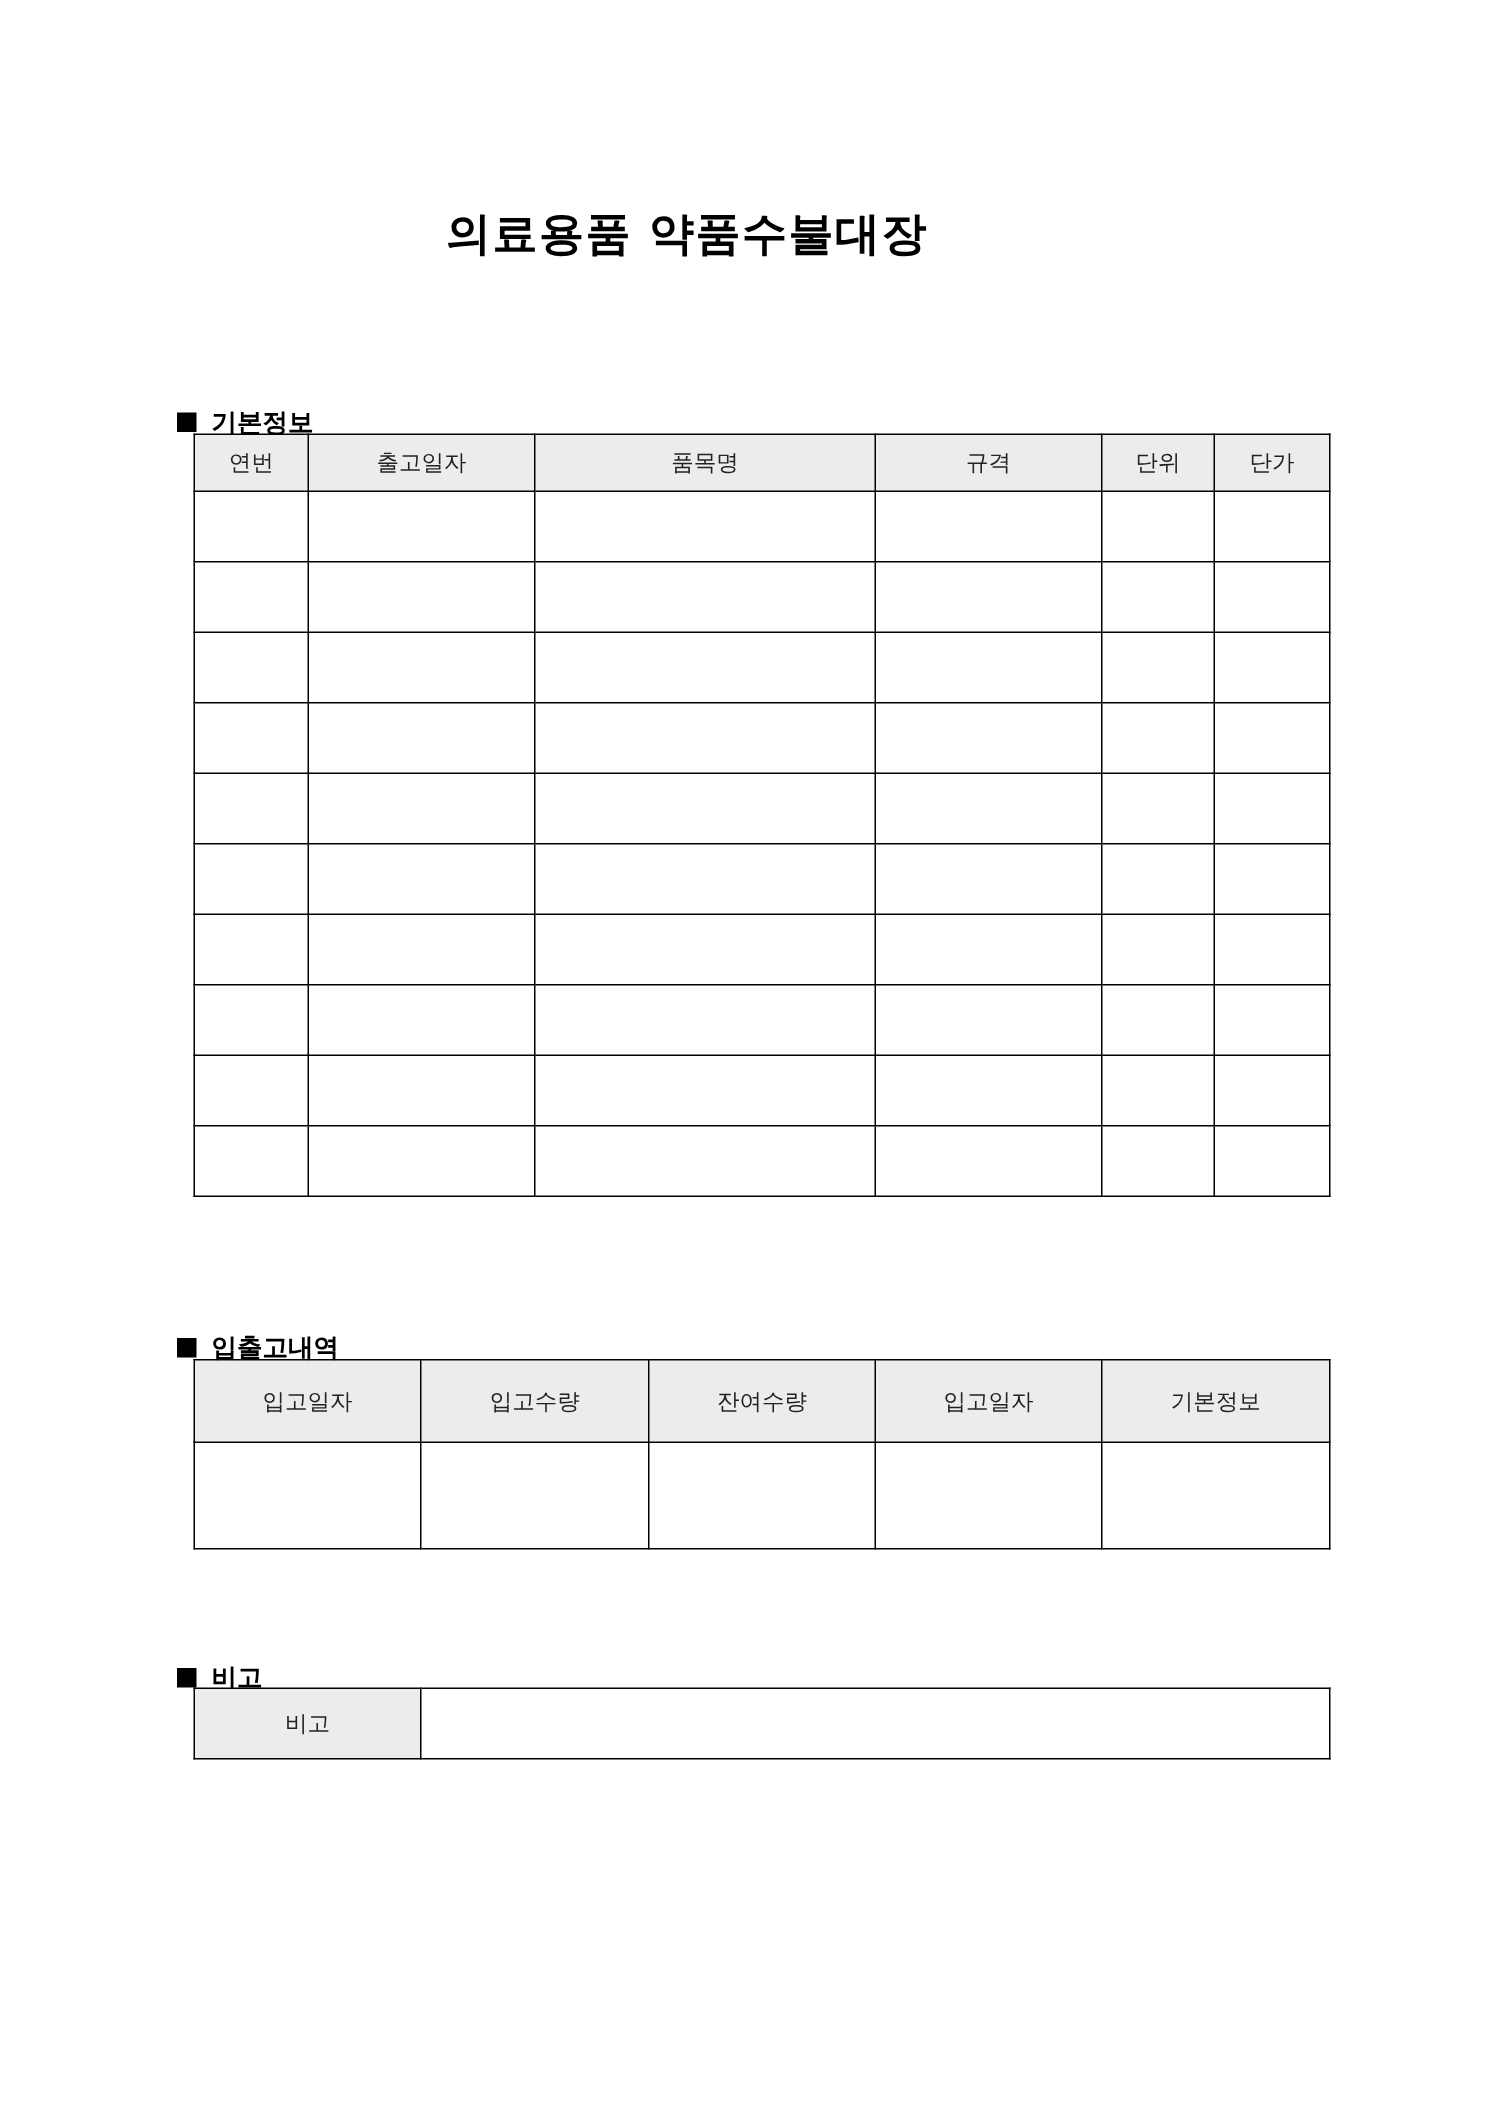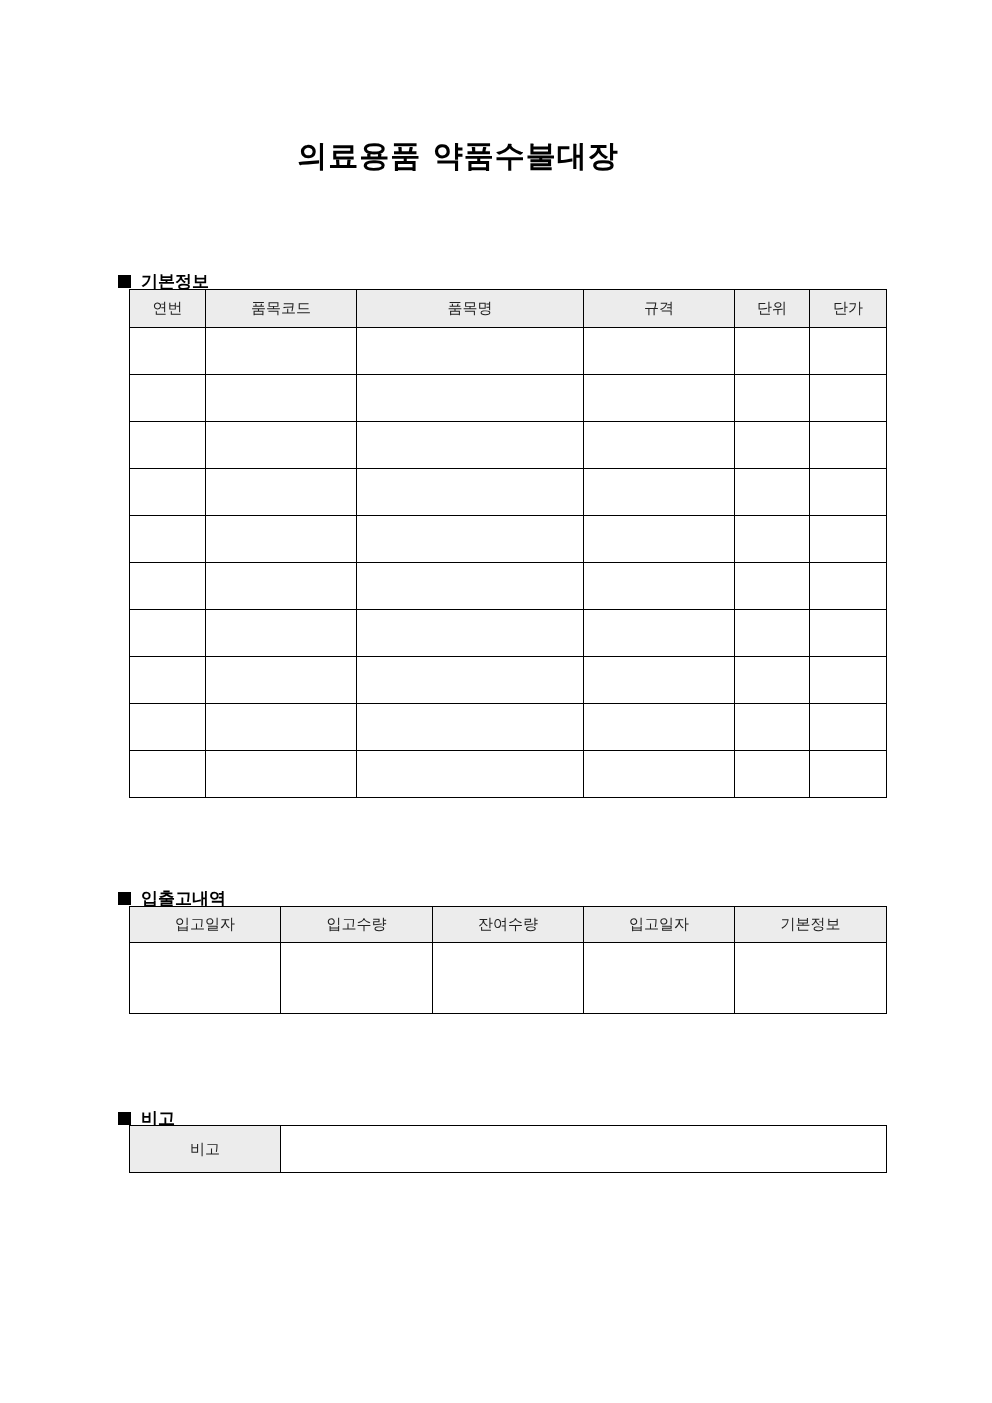--- a/index.html
+++ b/index.html
@@ -25,21 +25,21 @@
     <col style="width:76px">
       <col style="width:151px">
       <col style="width:227px">
       <col style="width:151px">
       <col style="width:75px">
       <col style="width:77px">
   </colgroup>
   <thead>
     <tr style="height:38px;">
       <th>연번</th>
-      <th>품목코드</th>
+      <th>출고일자</th>
       <th>품목명</th>
       <th>규격</th>
       <th>단위</th>
       <th>단가</th>
     </tr>
   </thead>
   <tbody id="basic-body">
       <tr style="height: 47px;">
         <td></td>
         <td></td>
@@ -129,21 +129,21 @@
 </div>
 <table class="grid" style="top:906px;">
   <colgroup>
     <col style="width:151px">
       <col style="width:152px">
       <col style="width:151px">
       <col style="width:151px">
       <col style="width:152px">
   </colgroup>
   <thead>
-    <tr style="height:36px;padding-left:25px;">
+    <tr style="height:55px;padding-left:25px;">
       <th>입고일자</th>
       <th>입고수량</th>
       <th>잔여수량</th>
       <th>입고일자</th>
       <th>기본정보</th>
     </tr>
   </thead>
   <tbody>
     <tr style="height:71px;">
       <td></td>

